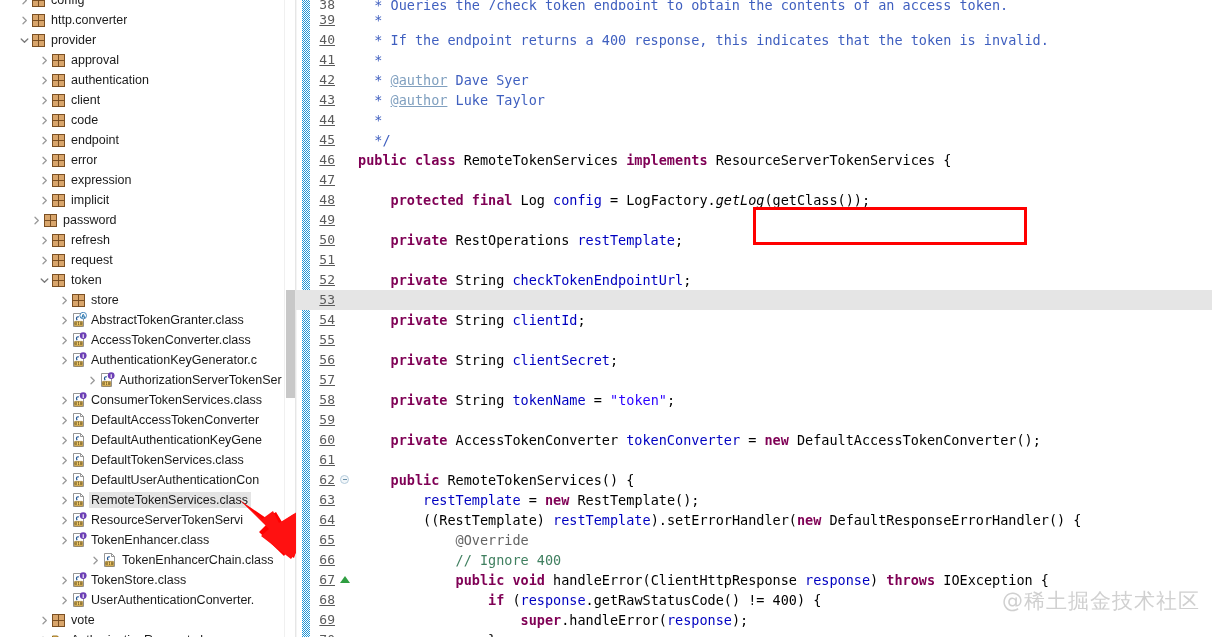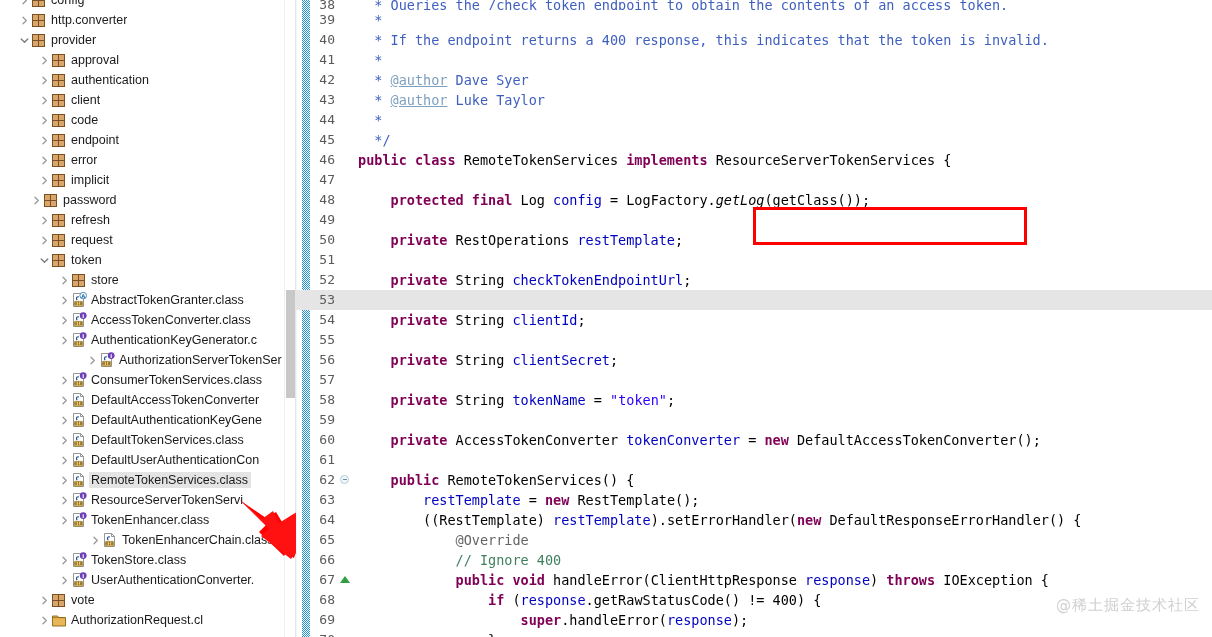--- a/index.html
+++ b/index.html
@@ -183,20 +183,21 @@
     flex: 0 0 44px;
     text-align: right;
     padding-right: 5px;
     box-sizing: border-box;
     color: #5a5a5a;
     font-size: 13px;
     font-family: "DejaVu Sans Mono", "Liberation Mono", monospace;
     user-select: none;
     position: relative;
     z-index: 2;
+    text-decoration: underline;
   }
   .fold {
     width: 12px;
     flex: 0 0 12px;
     position: relative;
     z-index: 2;
   }
   .fold-minus {
     position: absolute;
     left: 0px; top: 5px;
@@ -249,21 +250,21 @@
     box-sizing: border-box;
     pointer-events: none;
   }
 
   
   .watermark {
     position: absolute;
     right: 12px;
     bottom: 22px;
     color: #d0d0d0;
-    font-size: 15px;
+    font-size: 21px;
     font-family: "DejaVu Sans", sans-serif;
     letter-spacing: 1px;
     user-select: none;
     white-space: nowrap;
   }
 </style>
 </head>
 <body>
 
 <div class="app">
@@ -361,20 +362,31 @@
         <div class="tree-row" style="padding-left: 38px;">
           <span class="twisty">
             <svg width="9" height="9" viewBox="0 0 9 9">
               <path d="M3 1.2 L6.3 4.5 L3 7.8" fill="none" stroke="#9a9a9a" stroke-width="1.3" stroke-linecap="round" stroke-linejoin="round"></path>
             </svg>
           </span>
           <span class="row-icon">
             <div class="ico-pkg"></div>
           </span>
           <span class="row-label">error</span>
+        </div>
+        <div class="tree-row" style="padding-left: 38px;">
+          <span class="twisty">
+            <svg width="9" height="9" viewBox="0 0 9 9">
+              <path d="M3 1.2 L6.3 4.5 L3 7.8" fill="none" stroke="#9a9a9a" stroke-width="1.3" stroke-linecap="round" stroke-linejoin="round"></path>
+            </svg>
+          </span>
+          <span class="row-icon">
+            <div class="ico-pkg"></div>
+          </span>
+          <span class="row-label">expression</span>
         </div>
         <div class="tree-row" style="padding-left: 38px;">
           <span class="twisty">
             <svg width="9" height="9" viewBox="0 0 9 9">
               <path d="M3 1.2 L6.3 4.5 L3 7.8" fill="none" stroke="#9a9a9a" stroke-width="1.3" stroke-linecap="round" stroke-linejoin="round"></path>
             </svg>
           </span>
           <span class="row-icon">
             <div class="ico-pkg"></div>
           </span>

